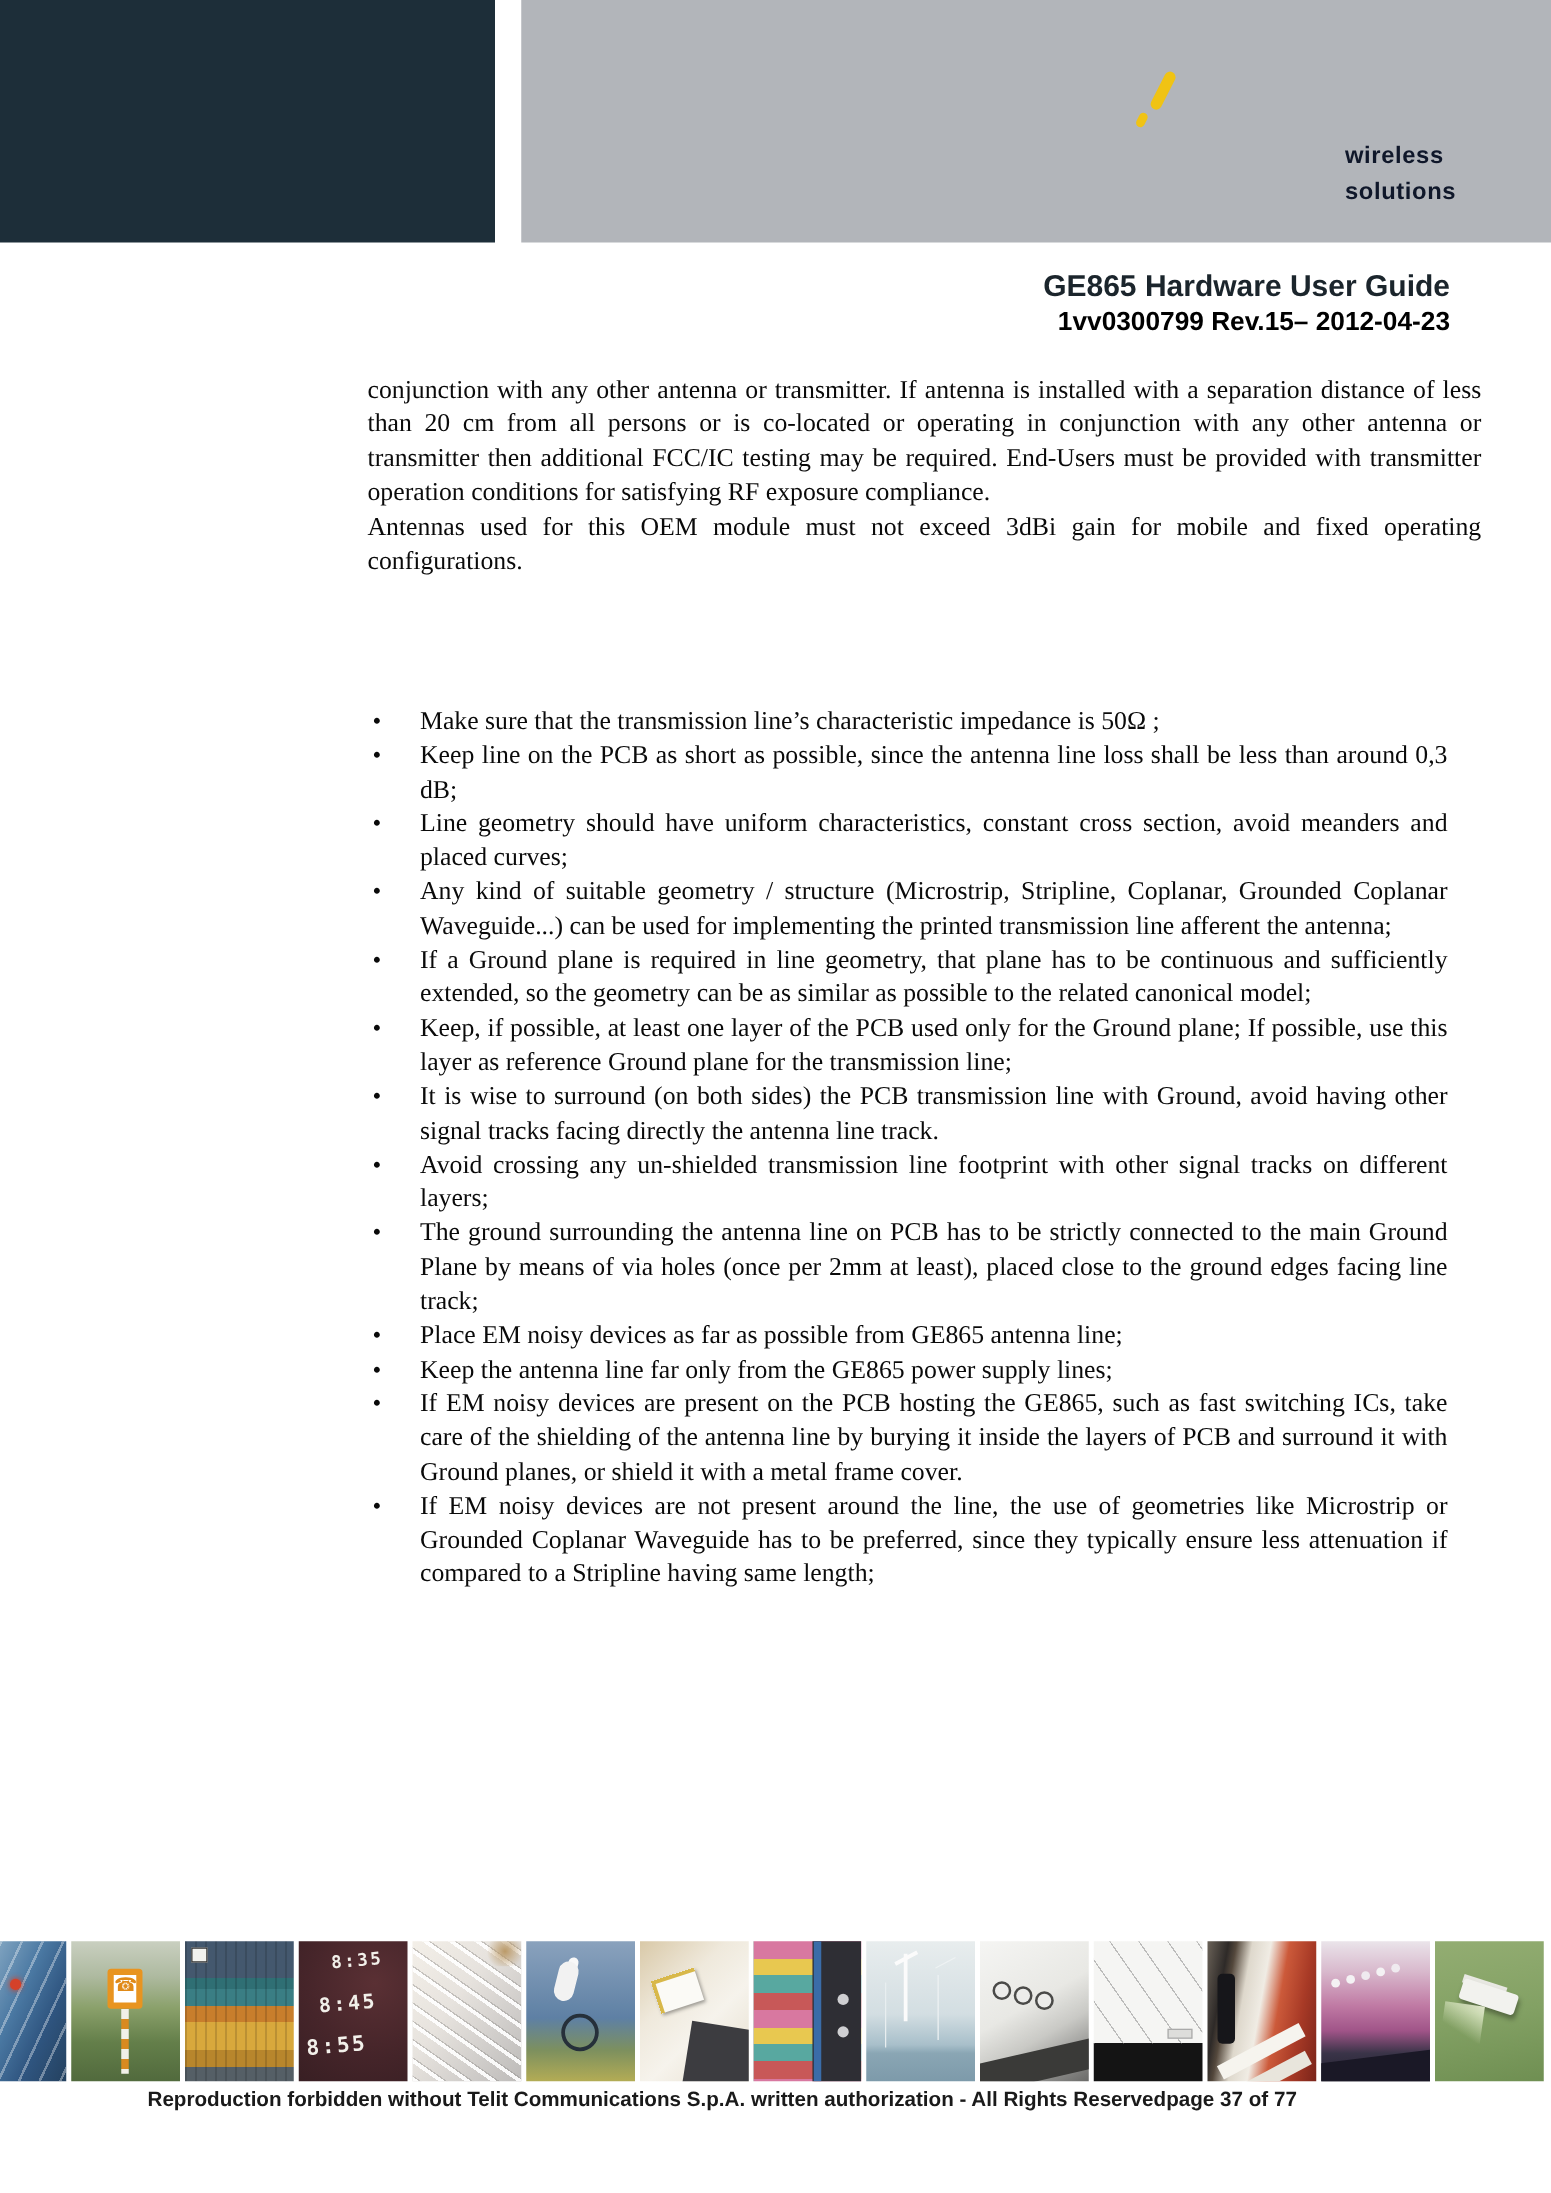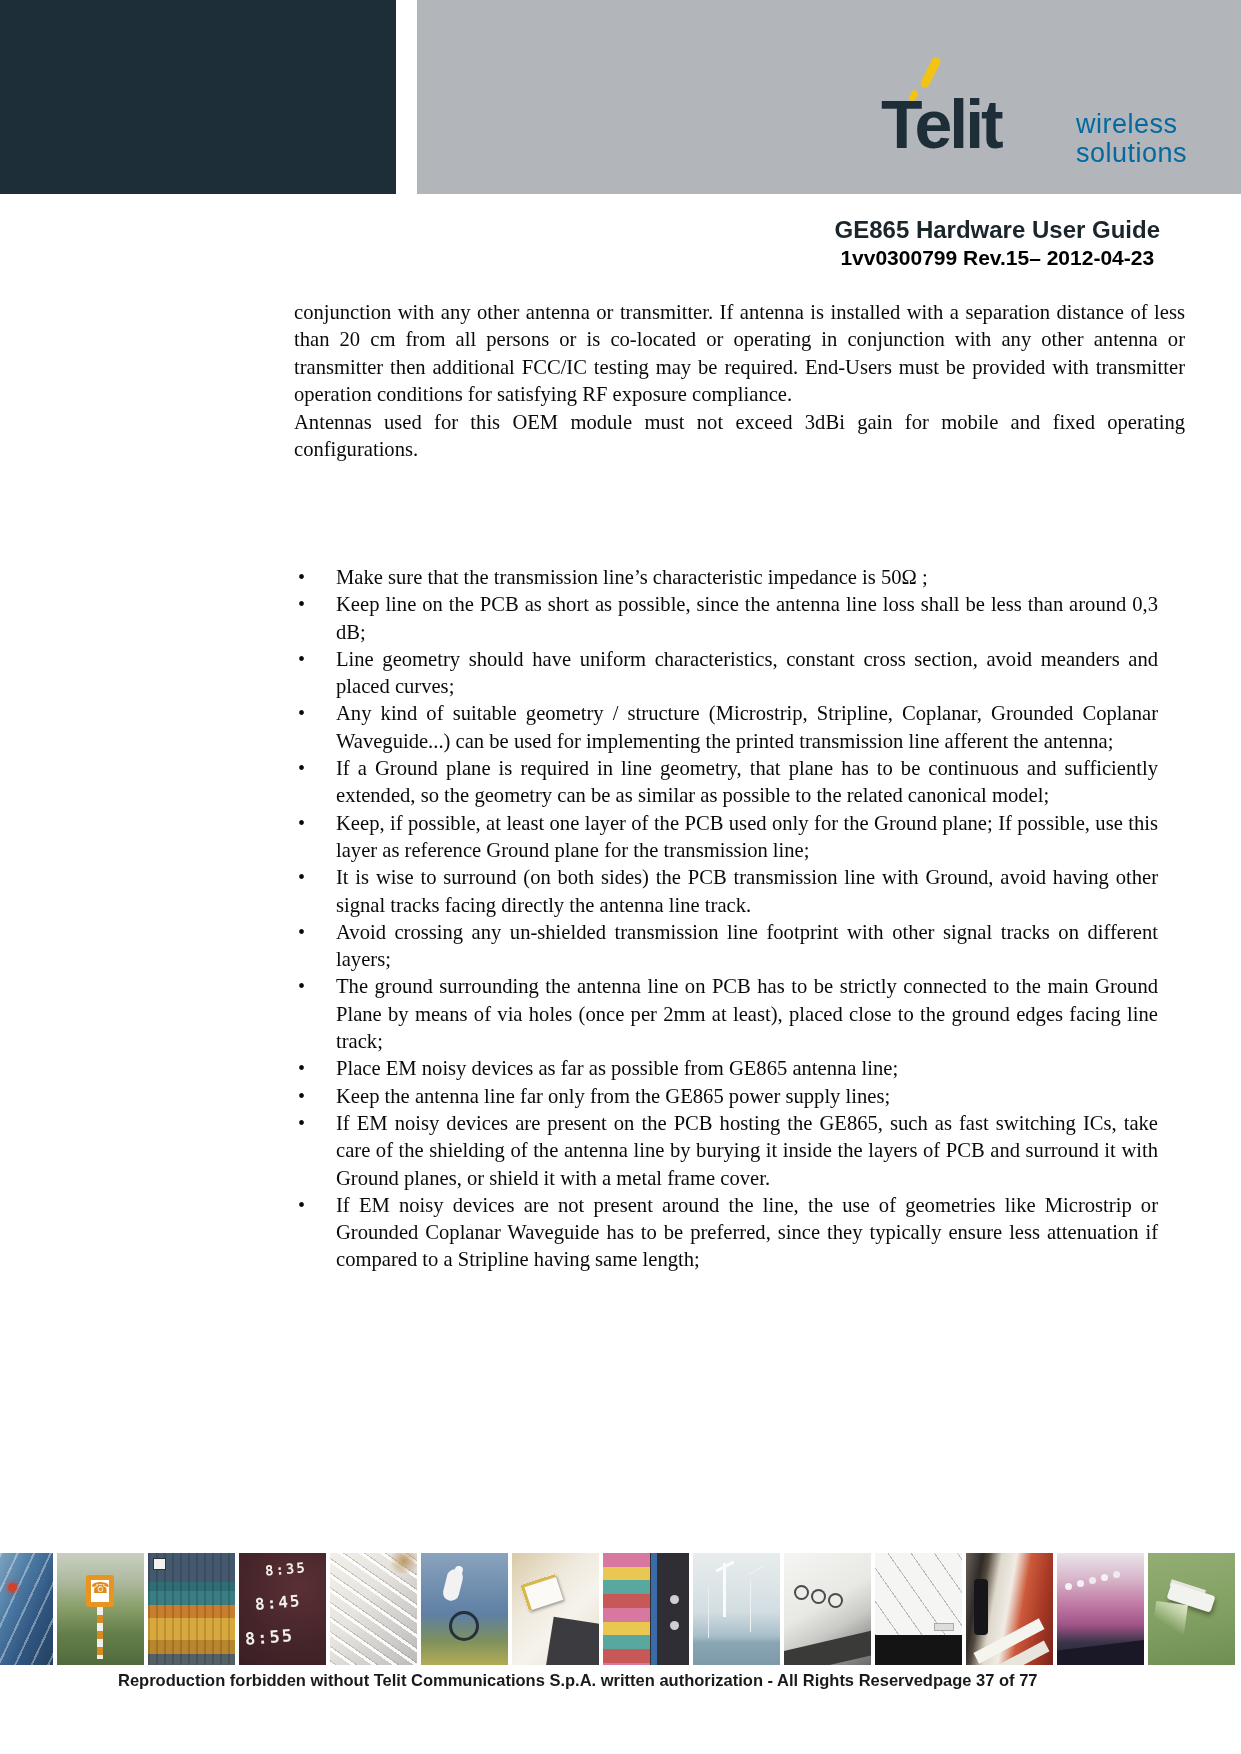--- a/index.html
+++ b/index.html
@@ -10,23 +10,23 @@
   .navy-block{position:absolute;left:0;top:0;width:396px;height:194px;background:#1d2e39;}
   .gray-banner{position:absolute;left:417px;top:0;width:824px;height:194px;background:#b2b5ba;}
 
   .logo-bolt{position:absolute;left:926px;top:56px;width:9px;height:33px;background:#f0c314;
              border-radius:5px;transform:rotate(27deg);}
   .logo-bolt-dash{position:absolute;left:910px;top:90px;width:7px;height:12px;background:#f0c314;
              border-radius:4px;transform:rotate(27deg);}
   .logo-brand{position:absolute;left:881px;top:84px;font-family:"Liberation Sans",sans-serif;
              font-weight:bold;font-size:68px;line-height:80px;letter-spacing:-3px;color:#1d2e39;}
   .logo-tagline{position:absolute;left:1076px;top:110px;font-family:"Liberation Sans",sans-serif;
-             font-weight:normal;font-size:27px;line-height:29px;color:#0369a1;letter-spacing:.5px;}
-
-  .doc-title-block{position:absolute;right:81px;top:216px;text-align:center;
+             font-weight:bold;font-size:19px;line-height:29px;color:#0f172a;letter-spacing:.5px;}
+
+  .doc-title-block{position:absolute;right:81px;top:216px;text-align:right;
              font-family:"Liberation Sans",sans-serif;}
   .doc-title{font-size:24px;font-weight:bold;color:#1b252c;line-height:28px;}
   .doc-subtitle{font-size:21px;font-weight:bold;color:#000000;line-height:25px;margin-top:1px;}
 
   
   .intro{position:absolute;left:254px;top:299px;width:891px;text-align:justify;
          font-size:20.6px;line-height:27.4px;margin-left:40px;}
   .intro p{margin:0;}
 
   .section-heading{position:absolute;left:115px;top:511px;font-weight:bold;font-size:30px;
@@ -126,21 +126,20 @@
 </style>
 </head>
 <body>
 
 <div class="page">
 
   <div class="navy-block"></div>
   <div class="gray-banner"></div>
   <span class="logo-bolt"></span>
   <span class="logo-bolt-dash"></span>
-  <div class="logo-brand">Telit</div>
   <div class="logo-tagline">
     <div>wireless</div>
     <div>solutions</div>
   </div>
 
   <div class="doc-title-block">
     <div class="doc-title">GE865 Hardware User Guide</div>
     <div class="doc-subtitle">1vv0300799 Rev.15– 2012-04-23</div>
   </div>
 

